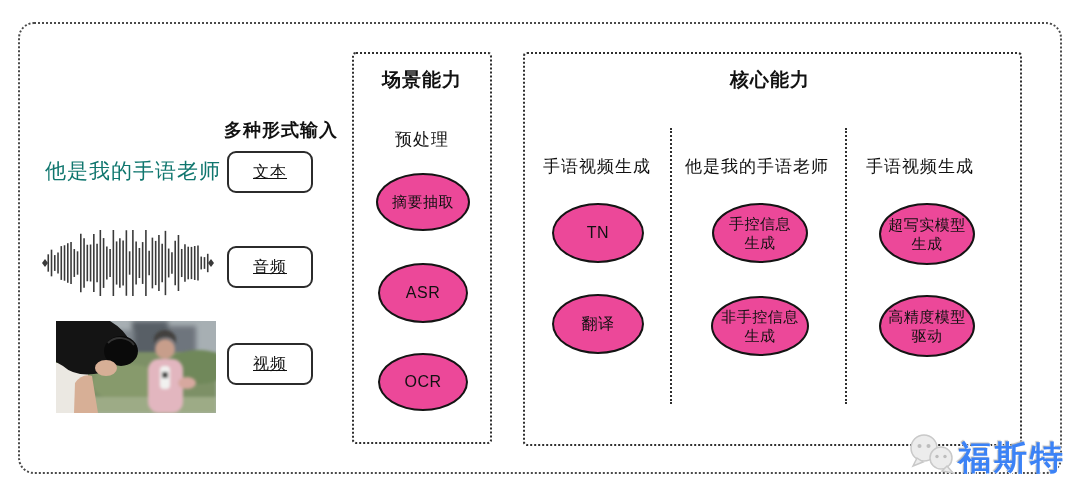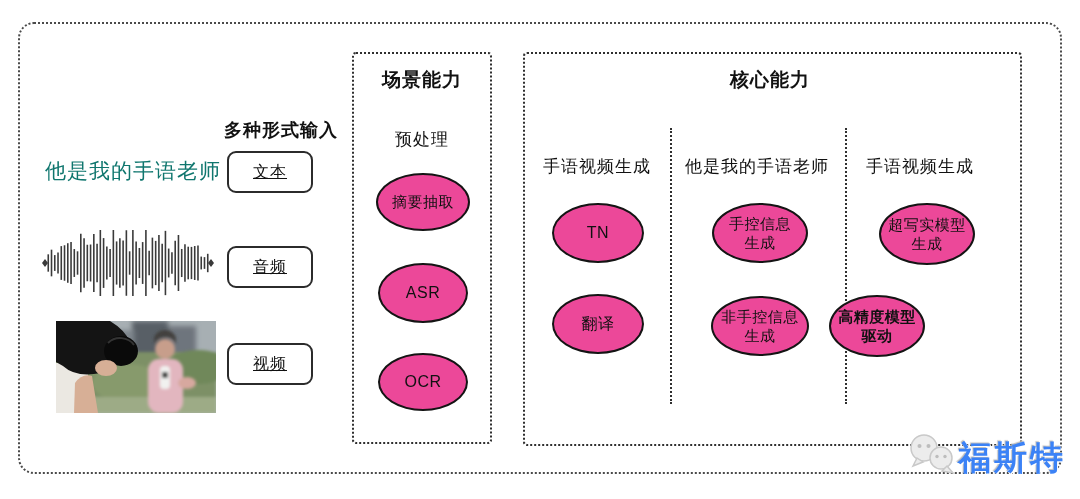--- a/index.html
+++ b/index.html
@@ -183,21 +183,21 @@
   <div class="abs ellipse center-xy" style="left:760px;top:233px;width:96px;height:60px;">
     <span>手控信息 生成</span>
   </div>
   <div class="abs ellipse center-xy" style="left:760px;top:326px;width:98px;height:60px;">
     <span>非手控信息 生成</span>
   </div>
 
   <div class="abs ellipse center-xy" style="left:927px;top:234px;width:96px;height:62px;">
     <span>超写实模型 生成</span>
   </div>
-  <div class="abs ellipse center-xy" style="left:877px;top:326px;width:96px;height:62px;font-weight:bold;">
+  <div class="abs ellipse center-xy" style="left:927px;top:326px;width:96px;height:62px;">
     <span>高精度模型 驱动</span>
   </div>
 
   <div class="abs" style="left:908px;top:432px;width:50px;height:46px;">
     <svg width="50" height="46" viewBox="0 0 50 46" xmlns="http://www.w3.org/2000/svg">
       <g fill="#ececec" stroke="#c9c9c9" stroke-width="1.5">
         <circle cx="16" cy="16" r="13"></circle>
         <path d="M9 26 l-4 8 l10 -4 z"></path>
         <circle cx="33" cy="26" r="11"></circle>
         <path d="M39 34 l6 7 l-11 -2 z"></path>

